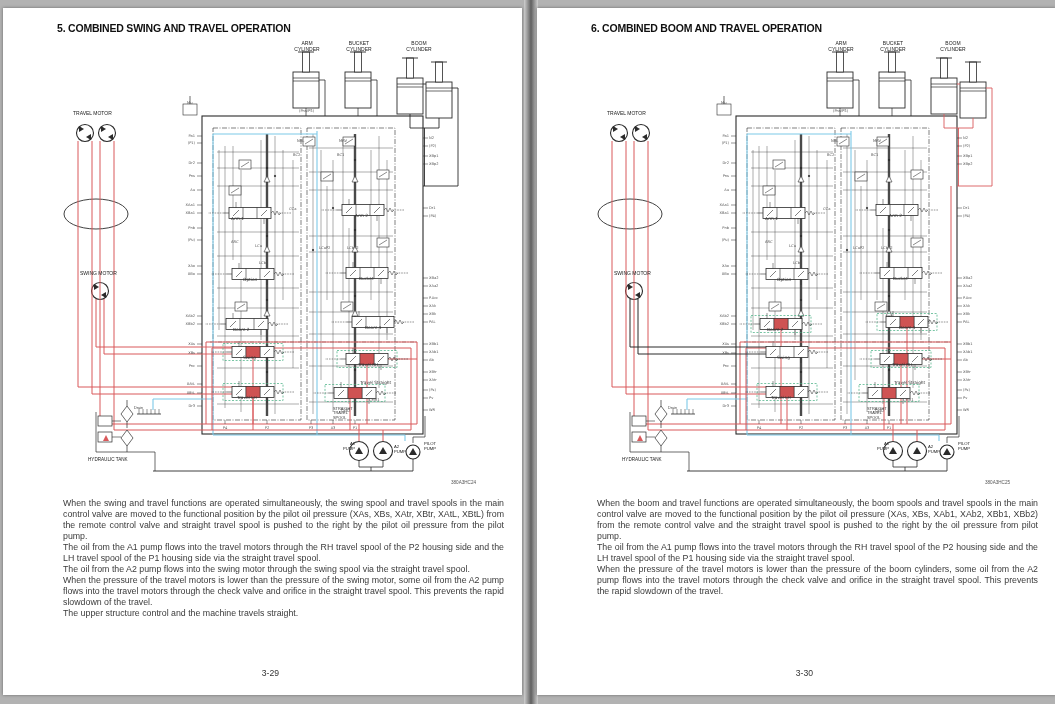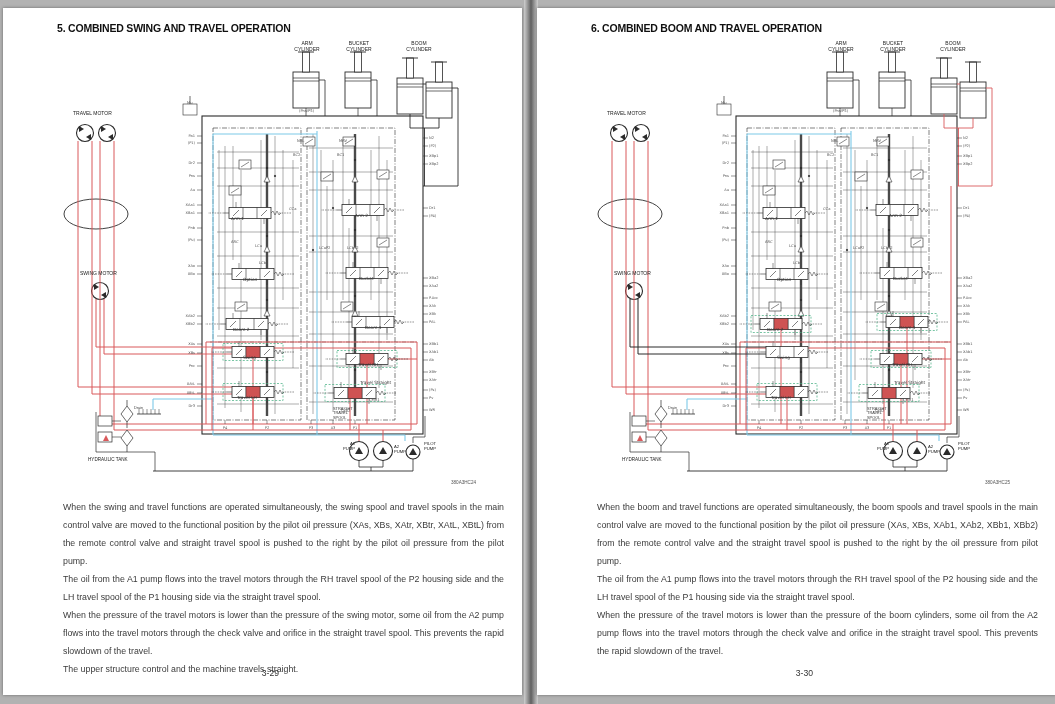--- a/index.html
+++ b/index.html
@@ -19,21 +19,21 @@
   .l-bucket{left:334px;top:33px;width:44px;}
   .l-boom{left:390px;top:33px;width:52px;}
   .l-tank{left:85px;top:449px;width:80px;text-align:left;font-size:4.6px;}
   .l-drain{left:131px;top:398px;width:26px;text-align:left;font-size:3.8px;color:#444;}
   .l-a1{left:326px;top:434px;width:26px;text-align:right;font-size:4.2px;}
   .l-a2{left:391px;top:437px;width:26px;text-align:left;font-size:4.2px;}
   .l-pilot{left:421px;top:434px;width:28px;text-align:left;font-size:4.2px;}
   .l-sts{left:330px;top:399px;width:40px;text-align:left;font-size:3.9px;color:#3a3a3a;line-height:1.1;}
   .l-fig{position:absolute;left:415px;top:472px;width:58px;text-align:right;font-size:4.6px;color:#555;}
   .bodytext{position:absolute;left:60px;top:490px;width:441px;}
-  .bodytext p{margin:0;font-size:8.8px;line-height:18px;text-align:justify;color:#3b3b3b;}
+  .bodytext p{margin:0;font-size:8.8px;line-height:11px;text-align:justify;color:#3b3b3b;}
   .page-num{position:absolute;left:230px;top:660px;width:46px;text-align:right;font-size:8.6px;color:#333;}
 </style>
 </head>
 <body>
 
 <div class="screen">
   <div class="divider"></div>
 
   <div class="page page-left">
     <div class="title">5. COMBINED SWING AND TRAVEL OPERATION</div>
@@ -481,20 +481,21 @@
 PUMP</span>
     <span class="dlbl l-pilot">PILOT
 PUMP</span>
     <span class="dlbl l-sts">STRAIGHT
 TRAVEL
 SPOOL</span>
     <span class="l-fig">380A3HC24</span>
     <div class="bodytext">
       <p>When the swing and travel functions are operated simultaneously, the swing spool and travel spools in the main control valve are moved to the functional position by the pilot oil pressure (XAs, XBs, XAtr, XBtr, XAtL, XBtL) from the remote control valve and straight travel spool is pushed to the right by the pilot oil pressure from the pilot pump.</p>
       <p>The oil from the A1 pump flows into the travel motors through the RH travel spool of the P2 housing side and the LH travel spool of the P1 housing side via the straight travel spool.</p>
+      <p>The oil from the A2 pump flows into the swing motor through the swing spool via the straight travel spool.</p>
       <p>When the pressure of the travel motors is lower than the pressure of the swing motor, some oil from the A2 pump flows into the travel motors through the check valve and orifice in the straight travel spool. This prevents the rapid slowdown of the travel.</p>
       <p>The upper structure control and the machine travels straight.</p>
     </div>
     <span class="page-num">3-29</span>
   </div>
 
   <div class="page page-right">
     <div class="title">6. COMBINED BOOM AND TRAVEL OPERATION</div>
     <svg id="svg-1" class="schematic" viewBox="0 0 519 687">
         <g transform="translate(0,-8)">

